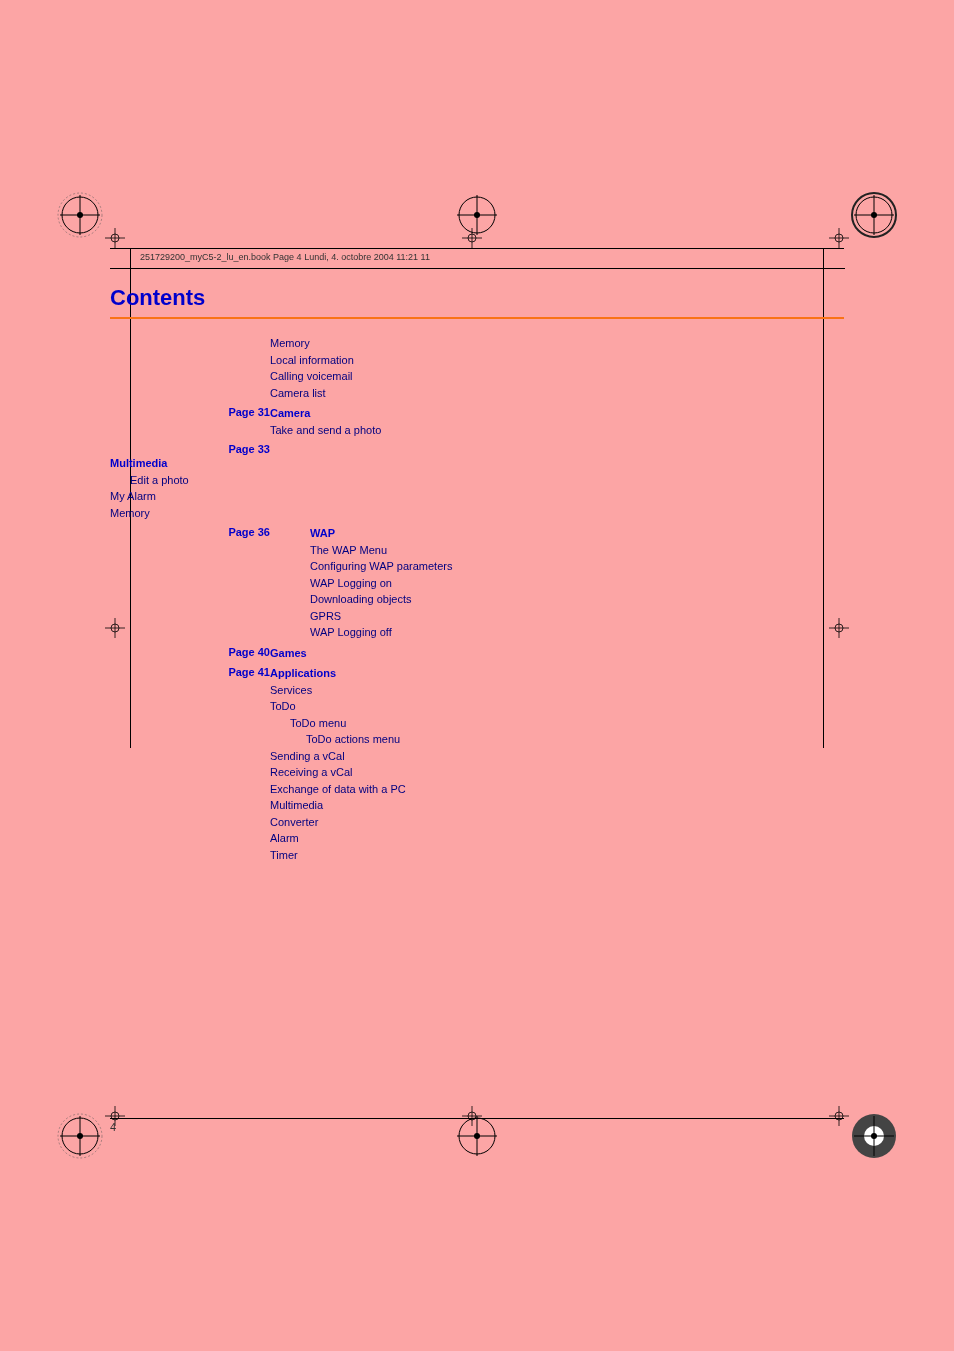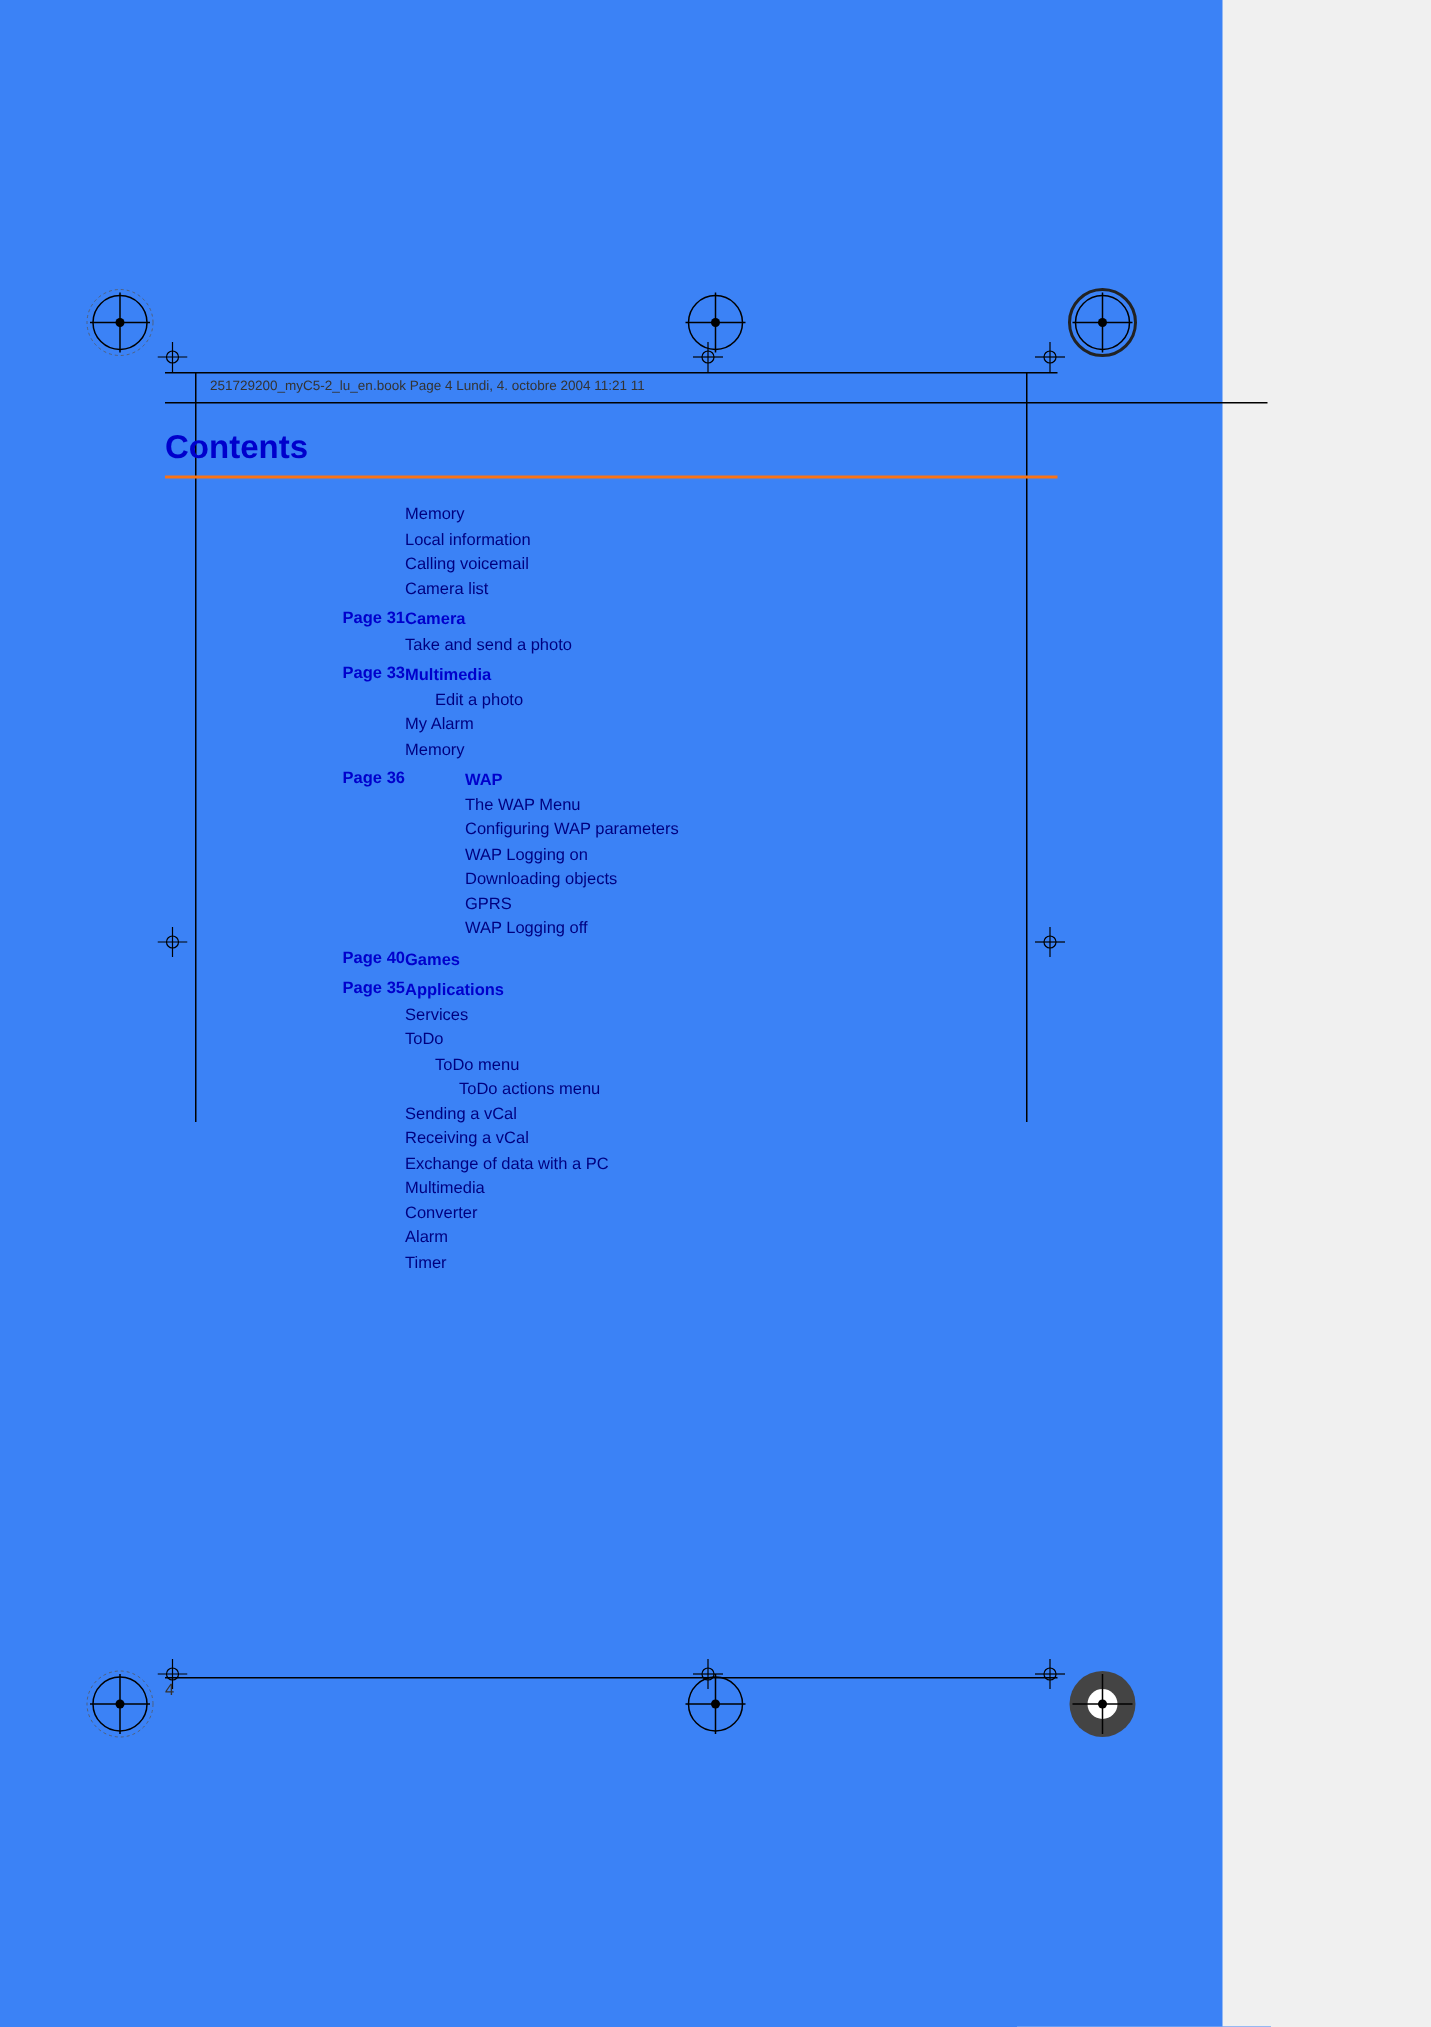--- a/index.html
+++ b/index.html
@@ -6,23 +6,23 @@
 
     body {
       width: 954px;
       height: 1351px;
       background: #f0f0f0;
       font-family: Arial, sans-serif;
       overflow: hidden;
     }
 
     .page {
-      width: 815px;
+      width: 954px;
       height: 1351px;
-      background: #3b82f6;
+      background: #fca5a5;
       position: relative;
       padding-left: 40px;
     }
 
     
     .hline {
       position: absolute;
       height: 1px;
       background: #000;
     }
@@ -254,21 +254,21 @@
     <div class="toc-section">
       <div class="toc-page">
         <span style="color:#0000cc;font-weight:bold;font-size:11px;">Page 31</span>
       </div>
       <div class="toc-entries">
         <span class="toc-heading">Camera</span>
         <span class="toc-item">Take and send a photo</span>
       </div>
     </div>
 
-    <div class="toc-section" style="margin-top:4px;">
+    <div class="toc-section" style="margin-top:4px;flex-direction:column;">
       <div class="toc-page">
         <span style="color:#0000cc;font-weight:bold;font-size:11px;">Page 33</span>
       </div>
       <div class="toc-entries">
         <span class="toc-heading">Multimedia</span>
         <span class="toc-item-indent1">Edit a photo</span>
         <span class="toc-item">My Alarm</span>
         <span class="toc-item">Memory</span>
       </div>
     </div>
@@ -292,21 +292,21 @@
       <div class="toc-page">
         <span style="color:#0000cc;font-weight:bold;font-size:11px;">Page 40</span>
       </div>
       <div class="toc-entries">
         <span class="toc-heading">Games</span>
       </div>
     </div>
 
     <div class="toc-section" style="margin-top:4px;">
       <div class="toc-page">
-        <span style="color:#0000cc;font-weight:bold;font-size:11px;">Page 35</span>
+        <span style="color:#0000cc;font-weight:bold;font-size:11px;">Page 41</span>
       </div>
       <div class="toc-entries">
         <span class="toc-heading">Applications</span>
         <span class="toc-item">Services</span>
         <span class="toc-item">ToDo</span>
         <span class="toc-item-indent1">ToDo menu</span>
         <span class="toc-item-indent2">ToDo actions menu</span>
         <span class="toc-item">Sending a vCal</span>
         <span class="toc-item">Receiving a vCal</span>
         <span class="toc-item">Exchange of data with a PC</span>

